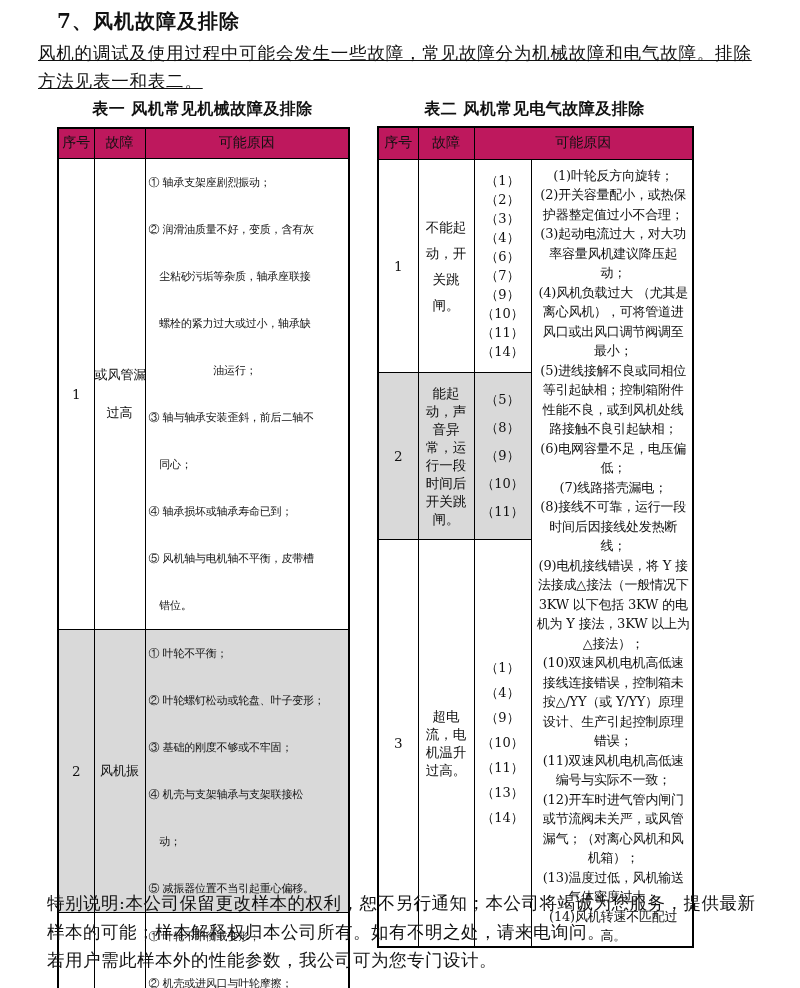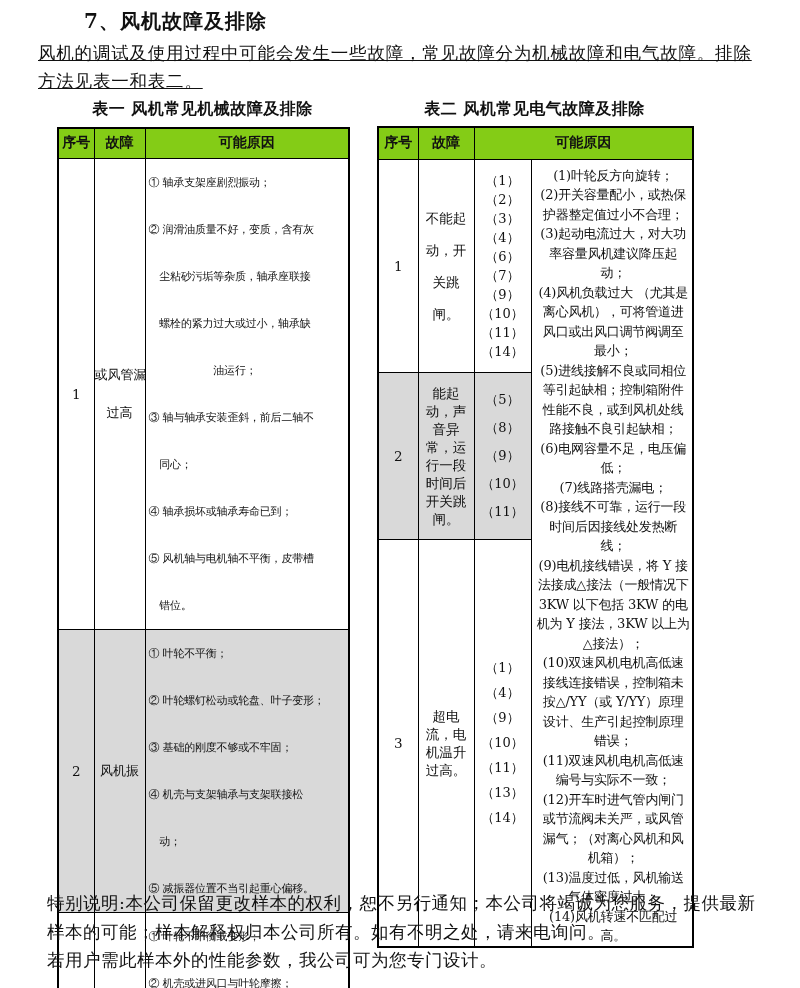--- a/index.html
+++ b/index.html
@@ -3,51 +3,51 @@
 <meta charset="utf-8">
 <style>
   html,body{margin:0;padding:0;}
   body{
     width:800px;height:988px;background:#ffffff;color:#111;
     font-family:"DejaVu Serif","Liberation Serif",serif;
     position:relative;overflow:hidden;
   }
   .abs{position:absolute;}
   .doc-title{
-    left:57px;top:8px;font-size:20px;font-weight:bold;letter-spacing:1px;margin-left:27px;
+    left:57px;top:8px;font-size:20px;font-weight:bold;letter-spacing:1px;
   }
   .intro{
     left:38px;top:39px;width:735px;font-size:17.5px;line-height:28px;
     letter-spacing:0.8px;white-space:pre-line;text-decoration:underline;
   }
   .caption{font-size:16px;font-weight:bold;text-align:center;letter-spacing:0.5px;}
   .caption1{left:57px;top:99px;width:291px;}
   .caption2{left:377px;top:99px;width:315px;}
 
   table{border-collapse:collapse;table-layout:fixed;border:2px solid #000;}
   td,th{border:1px solid #000;overflow:hidden;vertical-align:middle;padding:0;}
-  th{font-size:14px;font-weight:bold;text-align:center;background:#84cc16;}
+  th{font-size:14px;font-weight:normal;text-align:center;background:#be185d;}
   .shade td{background:#d9d9d9;}
 
   .t1{left:57px;top:127px;width:291px;}
   .t2{left:377px;top:126px;width:315px;}
 
   .no{font-size:13.5px;text-align:center;}
   .t1 .fault{white-space:pre;font-size:13px;line-height:38px;text-align:center;}
   .t1 .causes{
     white-space:pre;font-size:11px;line-height:47px;letter-spacing:-0.2px;
     text-align:left;padding-left:3px;
   }
   .t2 .fault{white-space:pre;font-size:13.5px;text-align:center;}
   .t2 .nums{white-space:pre;font-size:13px;text-align:center;}
   .t2 .causes2{
     white-space:pre-line;font-size:13px;line-height:19.5px;letter-spacing:-0.2px;
     text-align:center;vertical-align:top;padding:6px 2px 0 5px;
   }
-  .t2 tr.r1 .fault{line-height:32px;} .t2 tr.r1 .nums{line-height:19px;}
+  .t2 tr.r1 .fault{line-height:26px;} .t2 tr.r1 .nums{line-height:19px;}
   .t2 tr.r2 .fault{line-height:18px;} .t2 tr.r2 .nums{line-height:28px;}
   .t2 tr.r3 .fault{line-height:18px;} .t2 tr.r3 .nums{line-height:25px;}
 
   .footer{
     left:47px;top:889px;width:745px;font-size:17.5px;line-height:28.5px;
     letter-spacing:0.5px;white-space:pre-line;
   }
 </style>
 </head>
 <body>

